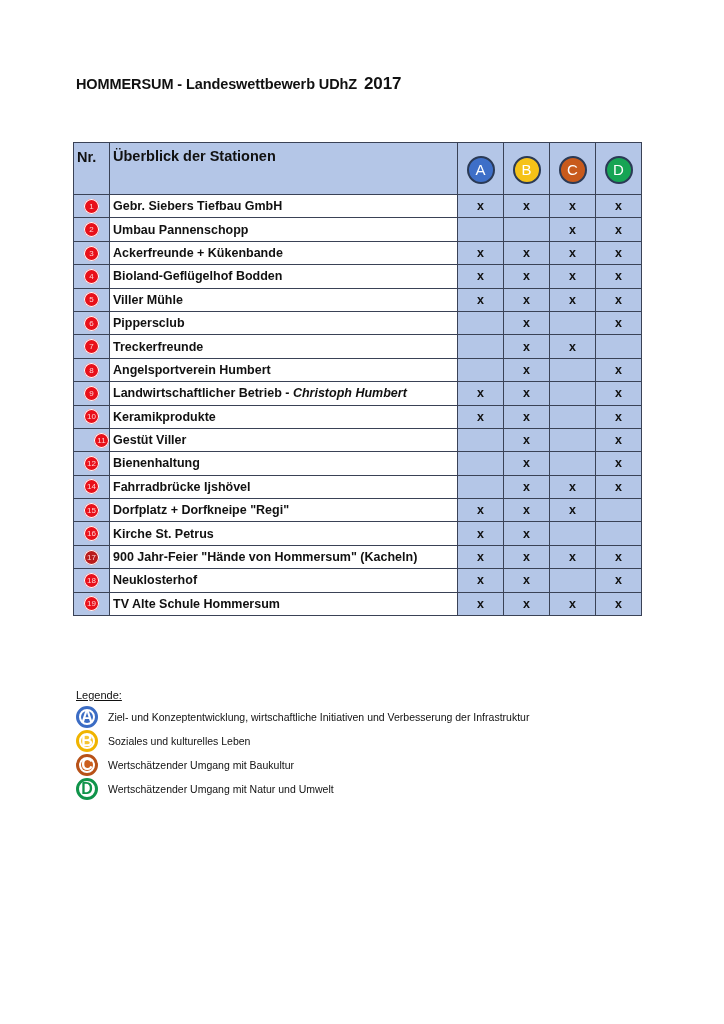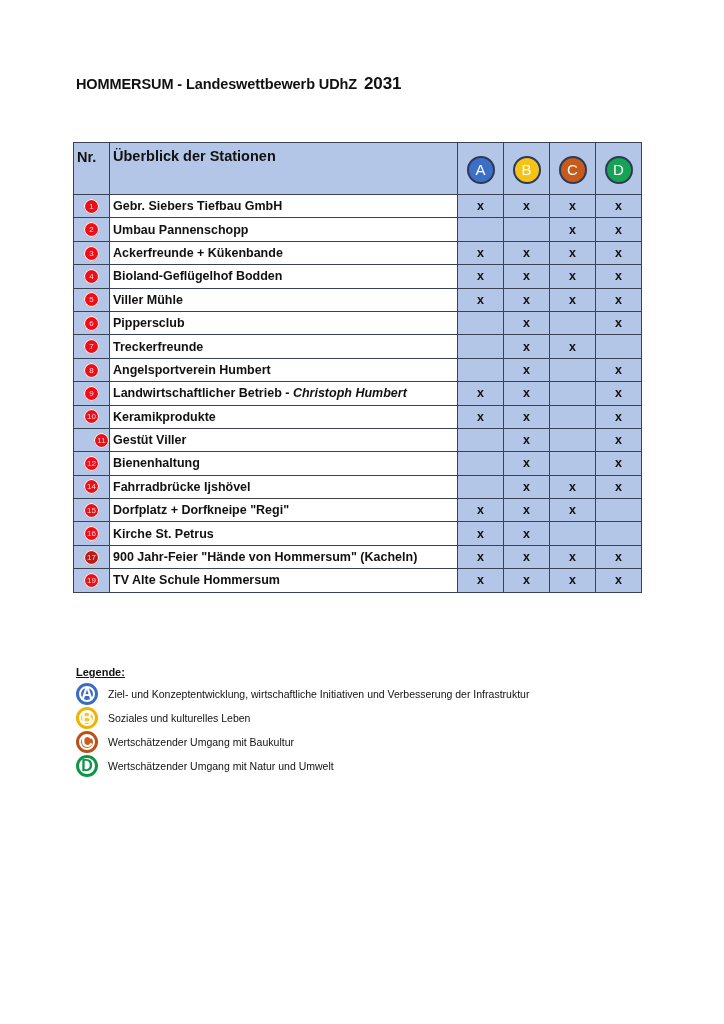--- a/index.html
+++ b/index.html
@@ -43,21 +43,21 @@
       box-shadow: 0 0 0 1px #fff inset;
     }
     .cat-circle {
       display: inline-block; width: 28px; height: 28px; border-radius: 50%;
       border: 2px solid #2b3a55; box-sizing: border-box;
       color: #fff; font-size: 15px; line-height: 24px; text-align: center;
       font-weight: normal; margin-top: 2px;
     }
     .italic { font-style: italic; }
     .legend { position: absolute; left: 76px; top: 666px; font-size: 10.5px; }
-    .legend-title { font-weight: bold; text-decoration: underline; font-size: 11px; margin-bottom: 4px; }
+    .legend-title { font-weight: normal; text-decoration: underline; font-size: 11px; margin-bottom: 4px; margin-top: 23px; }
     .legend-row { display: flex; align-items: center; height: 24px; }
     .legend-icon {
       width: 22px; height: 22px; border-radius: 50%; box-sizing: border-box;
       border: 3px solid; background: #fff; margin-right: 10px;
       font-weight: bold; font-size: 16px; line-height: 16px; text-align: center;
       color: #fff; position: relative; overflow: hidden;
     }
     .legend-icon span { position: relative; z-index: 2; }
     .legend-icon::before {
       content: ""; position: absolute; left: 2px; top: 2px; right: 2px; bottom: 2px;
@@ -67,21 +67,21 @@
     .li-b { border-color: #f0b400; } .li-b::before { background: #f6c531; }
     .li-c { border-color: #b85218; } .li-c::before { background: #cc5e1d; }
     .li-d { border-color: #10944a; } .li-d::before { background: #ffffff; }
     .li-d span { color: #10944a; }
   </style>
 </head>
 <body>
 
 <div class="title">
   <span>HOMMERSUM - Landeswettbewerb UDhZ</span>
-  <span class="year">2031</span>
+  <span class="year">2017</span>
 </div>
 
 <table class="stations">
   <thead>
     <tr>
       <th class="nr">Nr.</th>
       <th class="name">Überblick der Stationen</th>
       <th class="cat"><span class="cat-circle" style="background: rgb(62, 111, 200);">A</span></th>
       <th class="cat"><span class="cat-circle" style="background: rgb(245, 194, 24);">B</span></th>
       <th class="cat"><span class="cat-circle" style="background: rgb(200, 90, 28);">C</span></th>
@@ -211,20 +211,28 @@
       </tr>
       <tr>
         <td class="num"><span class="badge" style="background: #b91c1c;">17</span></td>
         <td class="sname"><span>900 Jahr-Feier "Hände von Hommersum" (Kacheln)</span></td>
         <td class="mark">x</td>
         <td class="mark">x</td>
         <td class="mark">x</td>
         <td class="mark">x</td>
       </tr>
       <tr>
+        <td class="num"><span class="badge" style="background: rgb(232, 16, 26);">18</span></td>
+        <td class="sname"><span>Neuklosterhof</span></td>
+        <td class="mark">x</td>
+        <td class="mark">x</td>
+        <td class="mark"></td>
+        <td class="mark">x</td>
+      </tr>
+      <tr>
         <td class="num"><span class="badge" style="background: rgb(232, 16, 26);">19</span></td>
         <td class="sname"><span>TV Alte Schule Hommersum</span></td>
         <td class="mark">x</td>
         <td class="mark">x</td>
         <td class="mark">x</td>
         <td class="mark">x</td>
       </tr>
     </tbody>
 </table>
 

